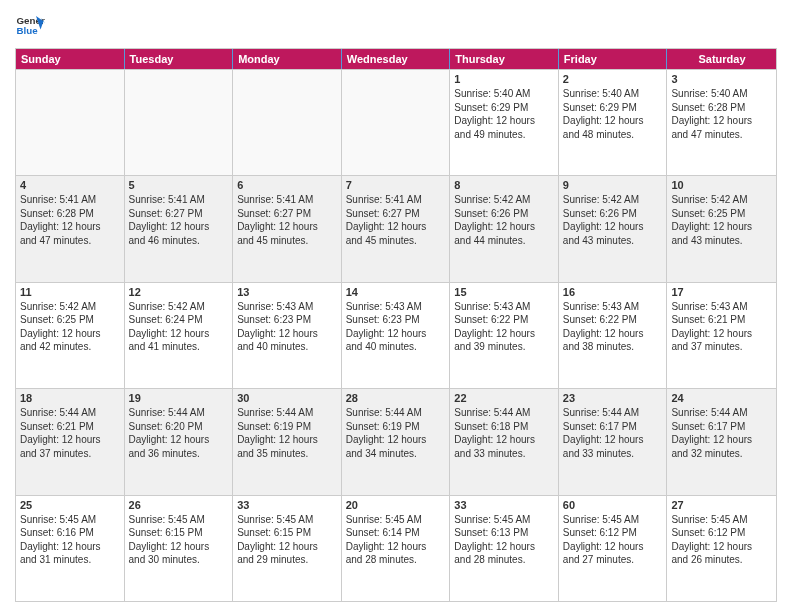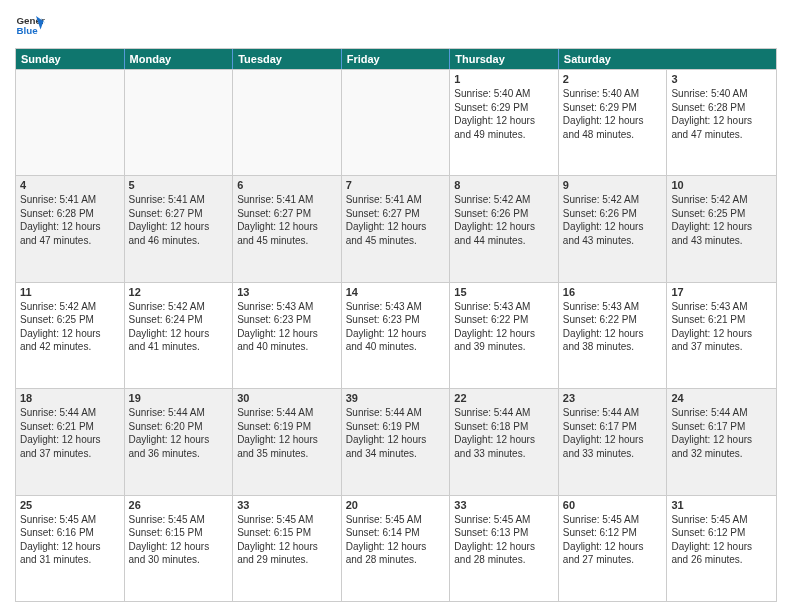--- a/index.html
+++ b/index.html
@@ -47,31 +47,31 @@
     }
     .calendar {
       flex: 1;
       display: flex;
       flex-direction: column;
       border: 1px solid #ccc;
     }
     .cal-header {
       display: grid;
       grid-template-columns: repeat(7, 1fr);
-      background: #0f766e;
+      background: #be185d;
     }
     .cal-header-cell {
       color: #fff;
       font-weight: bold;
       font-size: 11px;
       padding: 4px 5px;
       border-right: 1px solid #5599d9;
       text-align: left;
     }
-    .cal-header-cell:last-child { border-right: none; }
+    .cal-header-cell:last-child { border-right: none; margin-left: 26px; }
     .cal-body {
       flex: 1;
       display: flex;
       flex-direction: column;
     }
     .cal-row {
       display: grid;
       grid-template-columns: repeat(7, 1fr);
       flex: 1;
       border-top: 1px solid #ccc;
@@ -116,24 +116,25 @@
     </div>
     <div class="title-area">
       <div class="month-title"></div>
       <div class="subtitle"></div>
     </div>
   </div>
 
   <div class="calendar">
     <div class="cal-header" id="cal-header">
         <div class="cal-header-cell">Sunday</div>
+        <div class="cal-header-cell">Tuesday</div>
         <div class="cal-header-cell">Monday</div>
-        <div class="cal-header-cell">Tuesday</div>
+        <div class="cal-header-cell">Wednesday</div>
+        <div class="cal-header-cell">Thursday</div>
         <div class="cal-header-cell">Friday</div>
-        <div class="cal-header-cell">Thursday</div>
         <div class="cal-header-cell">Saturday</div>
       </div>
     <div class="cal-body" id="cal-body">
         <div class="cal-row">
           <div class="cal-cell empty"></div>
           <div class="cal-cell empty"></div>
           <div class="cal-cell empty"></div>
           <div class="cal-cell empty"></div>
           <div class="cal-cell">
             <span class="day-num">1</span>
@@ -275,21 +276,21 @@
 and 36 minutes.</div>
           </div>
           <div class="cal-cell shaded">
             <span class="day-num">30</span>
             <div class="cell-info" style="white-space: pre-line;">Sunrise: 5:44 AM
 Sunset: 6:19 PM
 Daylight: 12 hours
 and 35 minutes.</div>
           </div>
           <div class="cal-cell shaded">
-            <span class="day-num">39</span>
+            <span class="day-num">28</span>
             <div class="cell-info" style="white-space: pre-line;">Sunrise: 5:44 AM
 Sunset: 6:19 PM
 Daylight: 12 hours
 and 34 minutes.</div>
           </div>
           <div class="cal-cell shaded">
             <span class="day-num">22</span>
             <div class="cell-info" style="white-space: pre-line;">Sunrise: 5:44 AM
 Sunset: 6:18 PM
 Daylight: 12 hours
@@ -347,21 +348,21 @@
 and 28 minutes.</div>
           </div>
           <div class="cal-cell">
             <span class="day-num">60</span>
             <div class="cell-info" style="white-space: pre-line;">Sunrise: 5:45 AM
 Sunset: 6:12 PM
 Daylight: 12 hours
 and 27 minutes.</div>
           </div>
           <div class="cal-cell">
-            <span class="day-num">31</span>
+            <span class="day-num">27</span>
             <div class="cell-info" style="white-space: pre-line;">Sunrise: 5:45 AM
 Sunset: 6:12 PM
 Daylight: 12 hours
 and 26 minutes.</div>
           </div>
         </div>
       </div>
   </div>
 </div>
 

